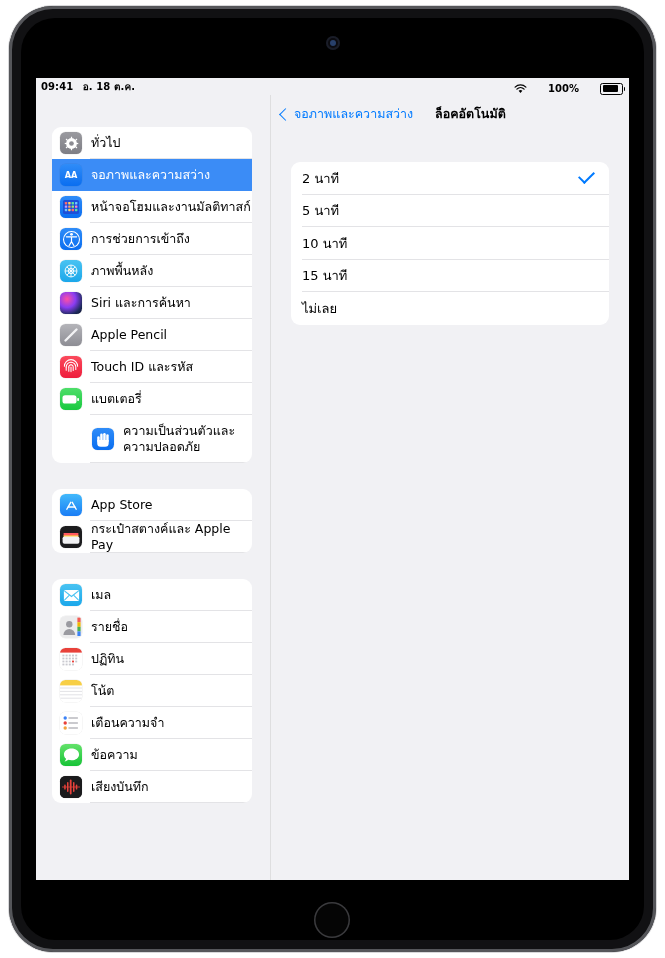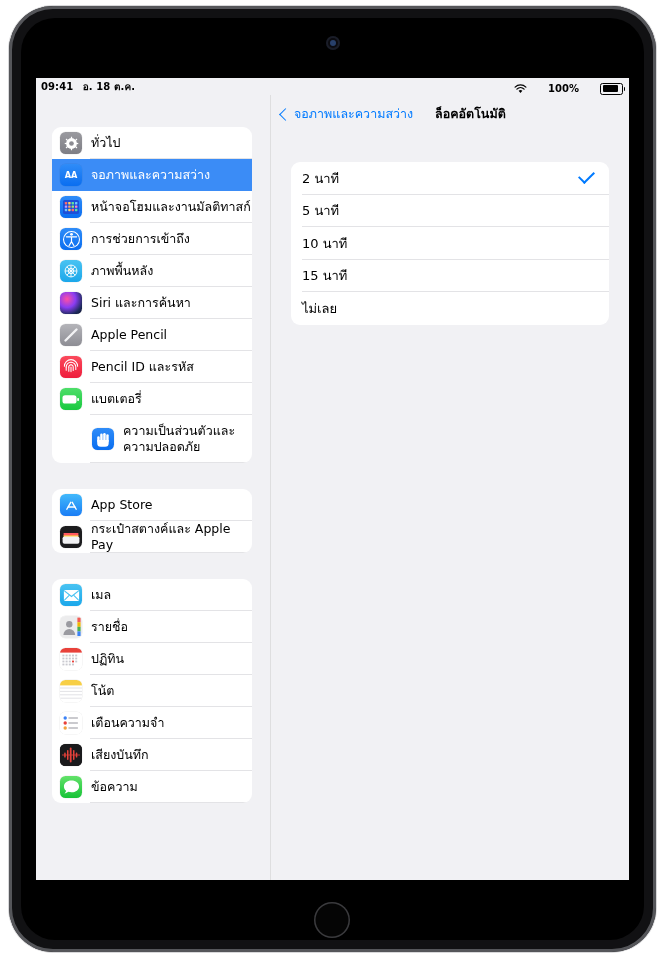--- a/index.html
+++ b/index.html
@@ -228,21 +228,21 @@
                   <path d="M3.2 8 a4.8 4.8 0 0 1 4.8 -4.8"></path>
                   <path d="M3.2 8 v3.2"></path>
                   <path d="M8 5.8 a2.2 2.2 0 0 1 2.2 2.2 v3.4"></path>
                   <path d="M5.8 8 a2.2 2.2 0 0 1 2.2 -2.2"></path>
                   <path d="M5.8 8 v4.2"></path>
                   <path d="M8 8 v4.6"></path>
                   <path d="M1.4 7.2 a6.6 6.6 0 0 1 13.2 0"></path>
                 </g>
               </svg>
             </span>
-            <span class="sb-label">Pencil ID และรหัส</span>
+            <span class="sb-label">Touch ID และรหัส</span>
             <span class="sb-sep"></span>
           </div>
 
           <div class="sb-row">
             <span class="ic ic-green">
               <svg width="18" height="11" viewBox="0 0 18 11">
                 <rect x="0.5" y="1.2" width="14" height="8.4" rx="2.6" fill="#fff"></rect>
                 <rect x="15.2" y="4" width="1.8" height="3" rx="0.8" fill="#fff"></rect>
               </svg>
             </span>
@@ -380,47 +380,47 @@
                   <path d="M9 6 H17.4"></path>
                     <path d="M9 11 H17.4"></path>
                     <path d="M9 16 H17.4"></path>
                 </g>
               </svg>
             </span>
             <span class="sb-label">เตือนความจำ</span>
             <span class="sb-sep"></span>
           </div>
           <div class="sb-row">
+            <span class="ic ic-greenmsg">
+              <svg width="17" height="16" viewBox="0 0 18 16">
+                <path d="M9 1.2 C13.6 1.2 17 4 17 7.4 C17 10.8 13.6 13.6 9 13.6 C7.8 13.6 6.7 13.45 5.7 13.15
+                         C4.5 14.1 3 14.7 1.6 14.8 C2.6 13.9 3.2 12.9 3.3 12.1 C1.9 10.9 1 9.25 1 7.4
+                         C1 4 4.4 1.2 9 1.2 Z" fill="#fff"></path>
+              </svg>
+            </span>
+            <span class="sb-label">ข้อความ</span>
+            <span class="sb-sep"></span>
+          </div>
+          <div class="sb-row">
             <span class="ic ic-black">
               <svg width="22" height="22" viewBox="0 0 22 22">
                 <rect x="0" y="0" width="22" height="22" fill="#1a1a1c"></rect>
                 <path d="M2 11 H20" stroke="#e8413a" stroke-width="0.8"></path>
                 <g fill="#e8413a">
                   <rect x="4.2" y="8.4" width="1.5" height="5.2" rx="0.7"></rect>
                   <rect x="7" y="6" width="1.5" height="10" rx="0.7"></rect>
                   <rect x="9.8" y="3.6" width="1.8" height="14.8" rx="0.9"></rect>
                   <rect x="13" y="6" width="1.5" height="10" rx="0.7"></rect>
                   <rect x="15.8" y="8.4" width="1.5" height="5.2" rx="0.7"></rect>
                 </g>
               </svg>
             </span>
             <span class="sb-label">เสียงบันทึก</span>
             <span class="sb-sep"></span>
           </div>
-          <div class="sb-row">
-            <span class="ic ic-greenmsg">
-              <svg width="17" height="16" viewBox="0 0 18 16">
-                <path d="M9 1.2 C13.6 1.2 17 4 17 7.4 C17 10.8 13.6 13.6 9 13.6 C7.8 13.6 6.7 13.45 5.7 13.15
-                         C4.5 14.1 3 14.7 1.6 14.8 C2.6 13.9 3.2 12.9 3.3 12.1 C1.9 10.9 1 9.25 1 7.4
-                         C1 4 4.4 1.2 9 1.2 Z" fill="#fff"></path>
-              </svg>
-            </span>
-            <span class="sb-label">ข้อความ</span>
-            <span class="sb-sep"></span>
-          </div>
         </div>
 
       </div>
     </div>
 
     <div id="detail">
       <div id="detail-sep"></div>
       <div id="nav">
         <div id="back">
           <span id="chev"></span>

